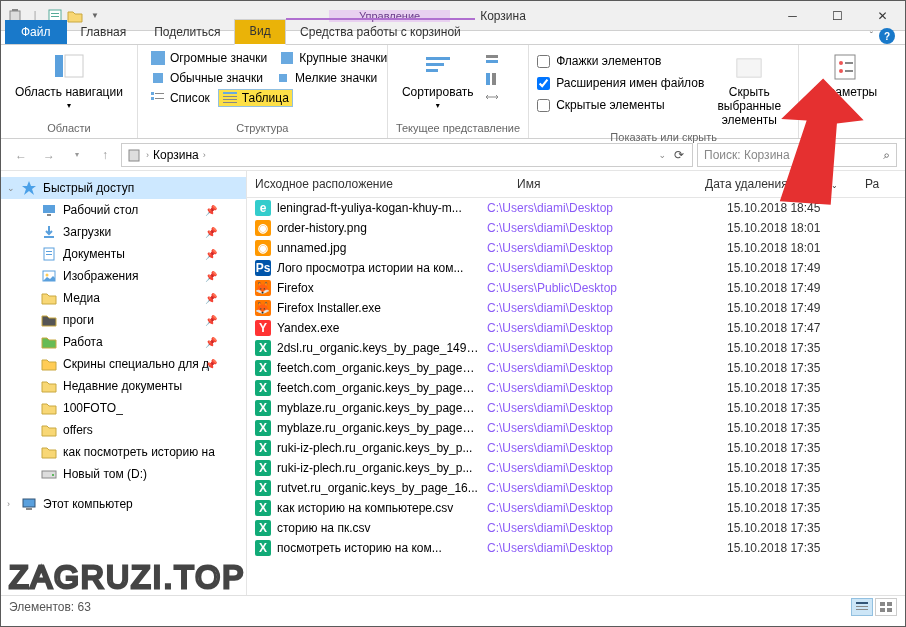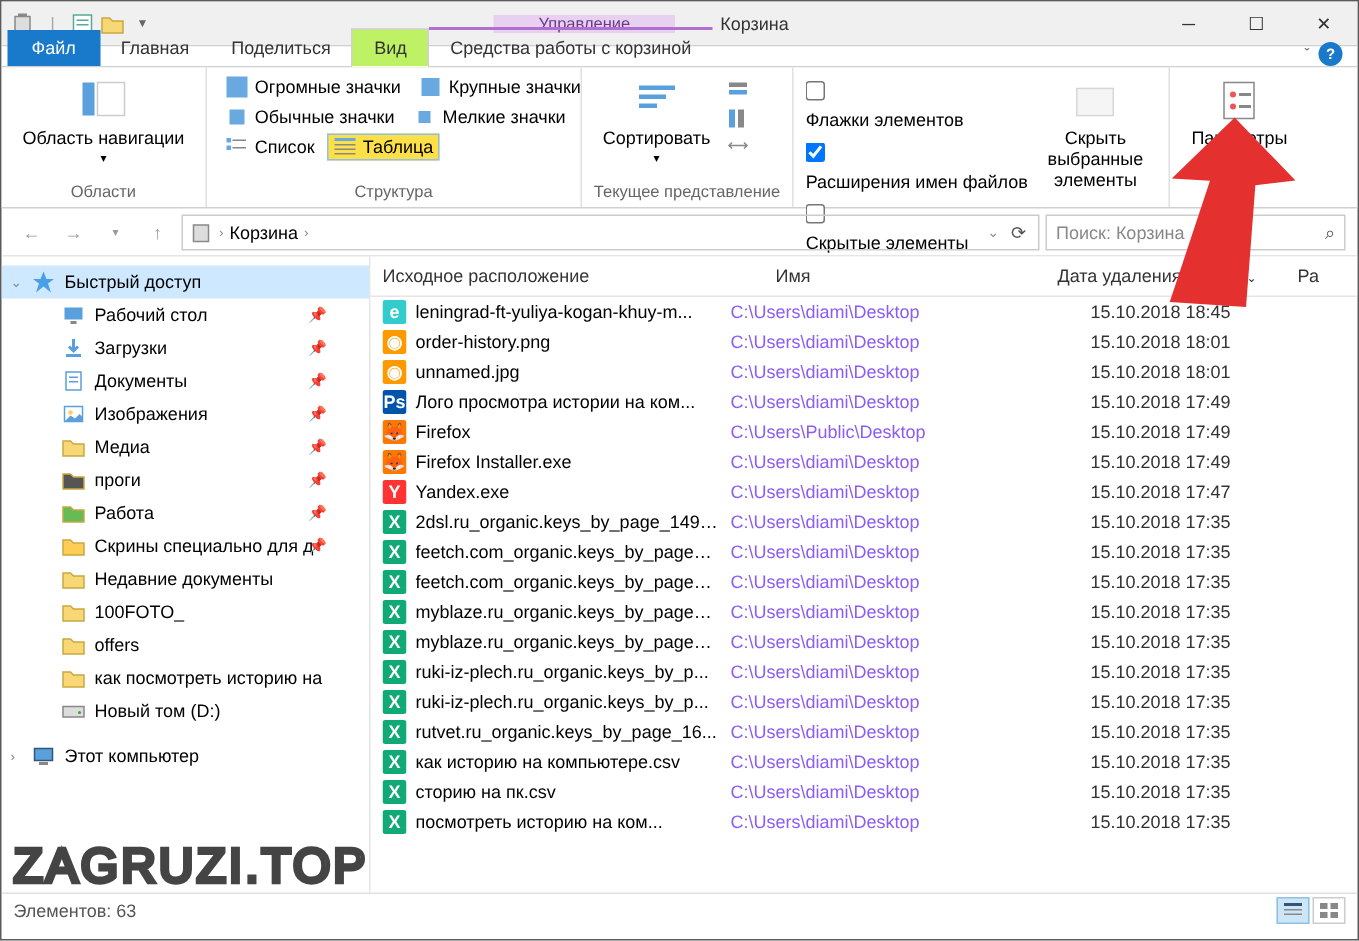--- a/index.html
+++ b/index.html
@@ -8,35 +8,35 @@
 .qat { display:flex; gap:4px; padding:0 6px; align-items:center; }
 .qat-ico { width:16px; height:16px; display:flex; align-items:center; justify-content:center; }
 .tb-center { flex:1; display:flex; align-items:center; }
 .context-tab { margin-left:220px; background:#e8d0f0; padding:0 30px; font-size:11px; color:#6a3a8a; }
 .tb-title { margin-left:30px; font-size:12px; color:#333; }
 .win-ctrl { display:flex; }
 .win-btn { width:45px; height:30px; display:flex; align-items:center; justify-content:center; color:#333; cursor:pointer; }
 .tabbar { height:14px; background:#fff; display:flex; align-items:flex-end; border-bottom:1px solid #d0d0d0; padding-left:4px; }
 .file-tab { background:#1979ca; color:#fff; padding:5px 16px; font-size:12px; cursor:pointer; }
 .rib-tab { padding:5px 14px; font-size:12px; cursor:pointer; color:#333; }
-.rib-tab.active { border:1px solid #d0d0d0; border-bottom-color:#fff; background:#bef264; margin-bottom:-1px; }
+.rib-tab.active { border:1px solid #d0d0d0; border-bottom-color:#fff; background:#eab308; margin-bottom:-1px;font-family:Liberation Mono, monospace; }
 .rib-tab.ctx { border-top:2px solid #b070d0; }
 .help { margin-left:auto; margin-right:10px; display:flex; gap:6px; align-items:center; }
 .help-ico { width:16px; height:16px; border-radius:50%; background:#1979ca; color:#fff; display:flex; align-items:center; justify-content:center; font-size:10px; font-weight:bold; }
 .ribbon { height:94px; background:#fff; display:flex; border-bottom:1px solid #d0d0d0; }
 .grp { border-right:1px solid #e0e0e0; padding:4px 8px; display:flex; flex-direction:column; justify-content:space-between; }
 .grp-lbl { text-align:center; font-size:11px; color:#666; padding-top:2px; }
 .grp-body { flex:1; display:flex; align-items:flex-start; gap:4px; }
 .big-btn { display:flex; flex-direction:column; align-items:center; gap:2px; padding:2px 6px; cursor:pointer; }
 .big-ico { width:32px; height:32px; }
 .small-row { display:flex; align-items:center; gap:4px; padding:1px 4px; cursor:pointer; white-space:nowrap; }
 .small-row.active { background:#fde047; border:1px solid #92c0e0; padding:0 3px; }
 .small-ico { width:16px; height:16px; }
 .col { display:flex; flex-direction:column; gap:2px; }
-.chk { display:flex; gap:6px; padding:1px 0;flex-direction:column; }
+.chk { display:flex; align-items:center; gap:6px; padding:1px 0; }
 .chk input { width:13px; height:13px; }
 .addr-row { height:32px; display:flex; align-items:center; gap:4px; padding:0 8px; border-bottom:1px solid #e5e5e5; }
 .nav-btn { width:24px; height:24px; display:flex; align-items:center; justify-content:center; color:#999; cursor:pointer; border-radius:2px; }
 .addr-bar { flex:1; height:24px; border:1px solid #ccc; display:flex; align-items:center; padding:0 4px; gap:4px; }
 .search-box { width:200px; height:24px; border:1px solid #ccc; display:flex; align-items:center; padding:0 6px; justify-content:space-between; color:#888; }
 .content { display:flex; height:424px; }
 .nav-pane { width:246px; border-right:1px solid #e5e5e5; overflow-y:auto; padding:6px 0; }
 .nav-item { display:flex; align-items:center; gap:6px; padding:3px 8px 3px 20px; cursor:pointer; position:relative; }
 .nav-item.l2 { padding-left:40px; }
 .nav-ico { width:16px; height:16px; flex-shrink:0; }

